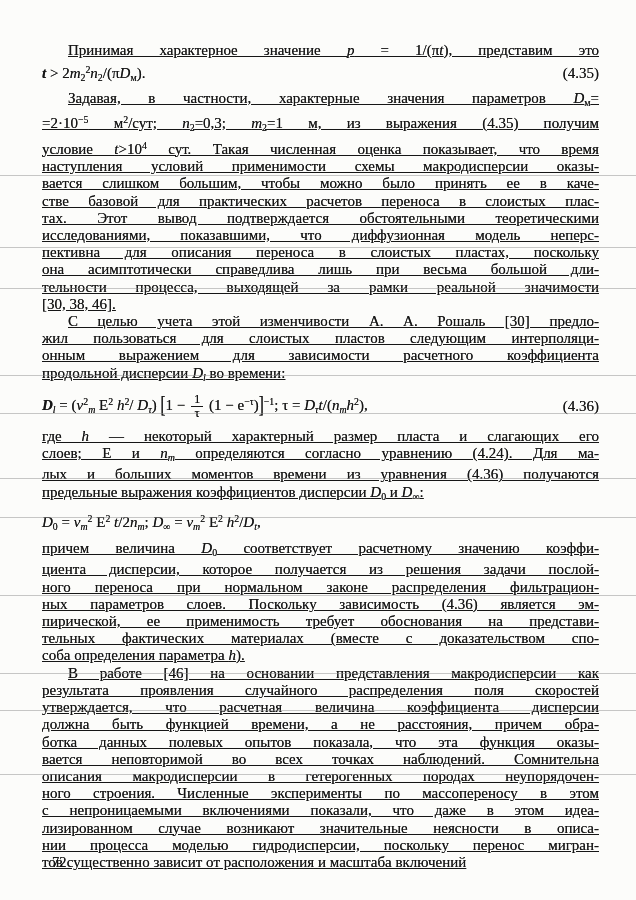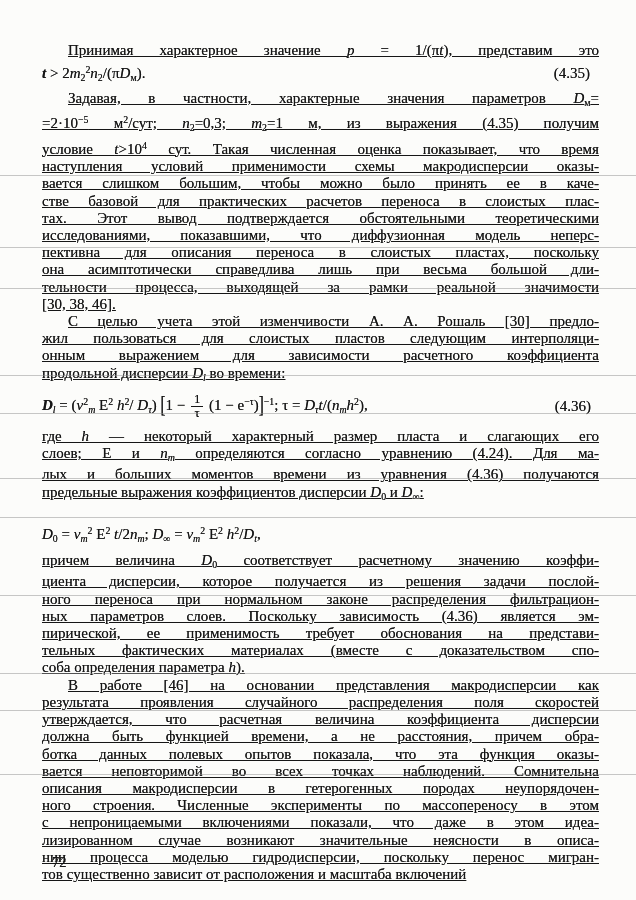--- a/index.html
+++ b/index.html
@@ -11,23 +11,23 @@
   #page{position:absolute;inset:0;}
   #text-flow{
     position:absolute;left:42px;top:42px;width:557px;
     font-size:15px;line-height:17.2px;
     text-shadow:0 0 .4px rgba(0,0,0,.75);
   }
   .pline{text-align:justify;text-align-last:justify;text-decoration:underline;}
   .pline.lastline{text-align:left;text-align-last:left;}
   .pline.indent{text-indent:26px;}
   .eq-row{display:flex;justify-content:space-between;align-items:center;}
-  .eq-row.eq-0{margin:2px 9px 3px 0;}
-  .eq-row.eq-1{margin:7px 8px 7px 0;font-family:Liberation Serif, serif;}
-  .eq-row.eq-2{margin:17px 0 5px 0;}
+  .eq-row.eq-0{margin:2px 0 3px 0;}
+  .eq-row.eq-1{margin:7px 0 7px 0;font-family:Liberation Serif, serif;}
+  .eq-row.eq-2{margin:5px 0 5px 0;}
   .eq-body{white-space:nowrap;}
   .eq-num{font-style:normal;}
   .s-i{font-style:italic;}
   .s-bi{font-style:italic;font-weight:700;}
   .s-sup{font-size:66%;vertical-align:.55em;letter-spacing:0;}
   .s-sub{font-size:66%;vertical-align:-.3em;}
   .s-subi{font-size:66%;vertical-align:-.3em;font-style:italic;}
   .s-big{display:inline-block;transform:scaleY(1.6);transform-origin:center 55%;font-style:normal;}
   .frac{display:inline-block;vertical-align:-.55em;text-align:center;line-height:1.05;font-size:86%;margin:0 2px;}
   .frac .fnum{display:block;border-bottom:1px solid #161616;padding:0 3px;}

